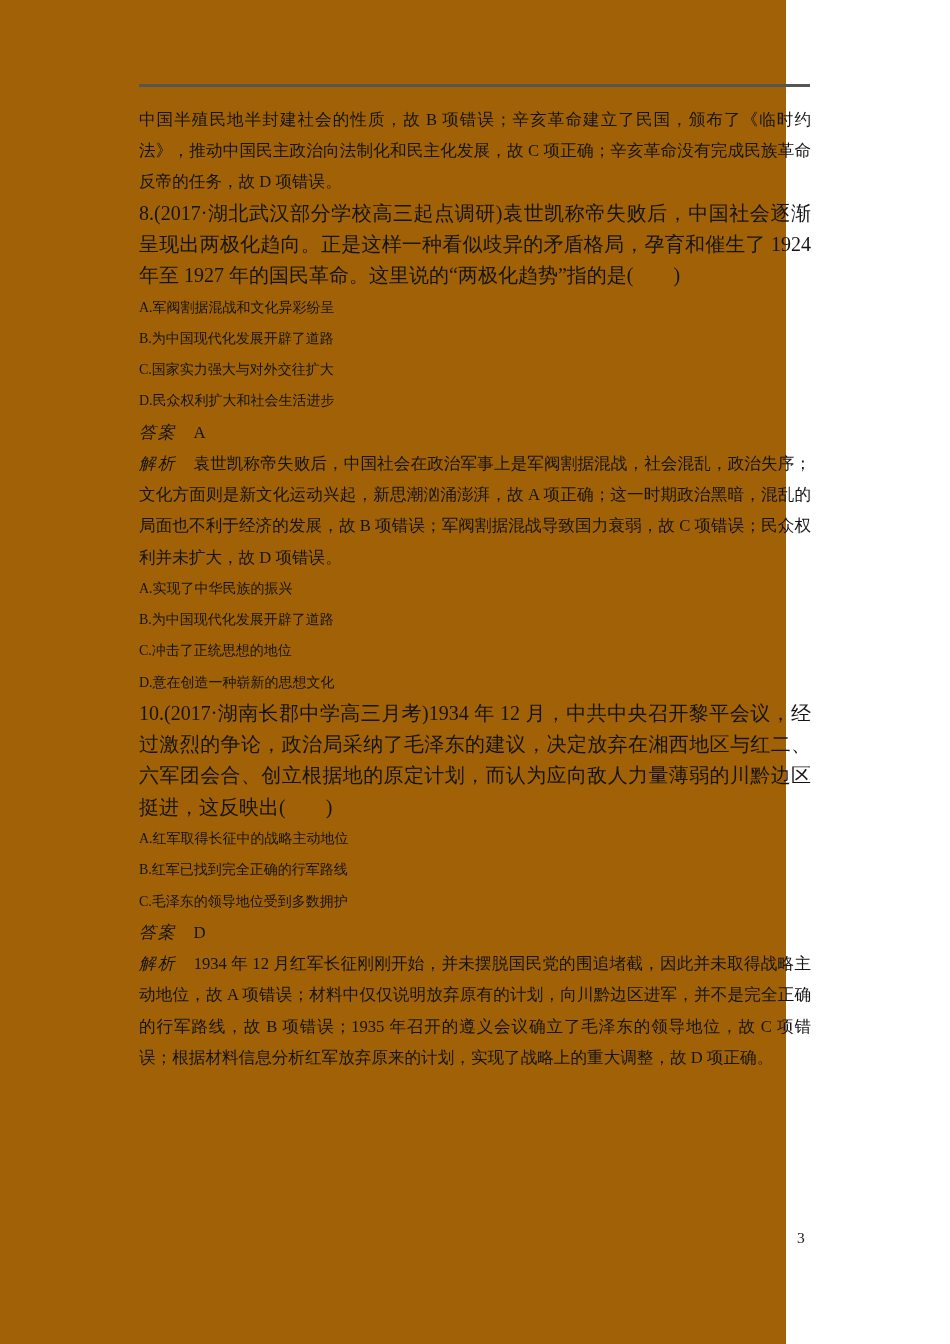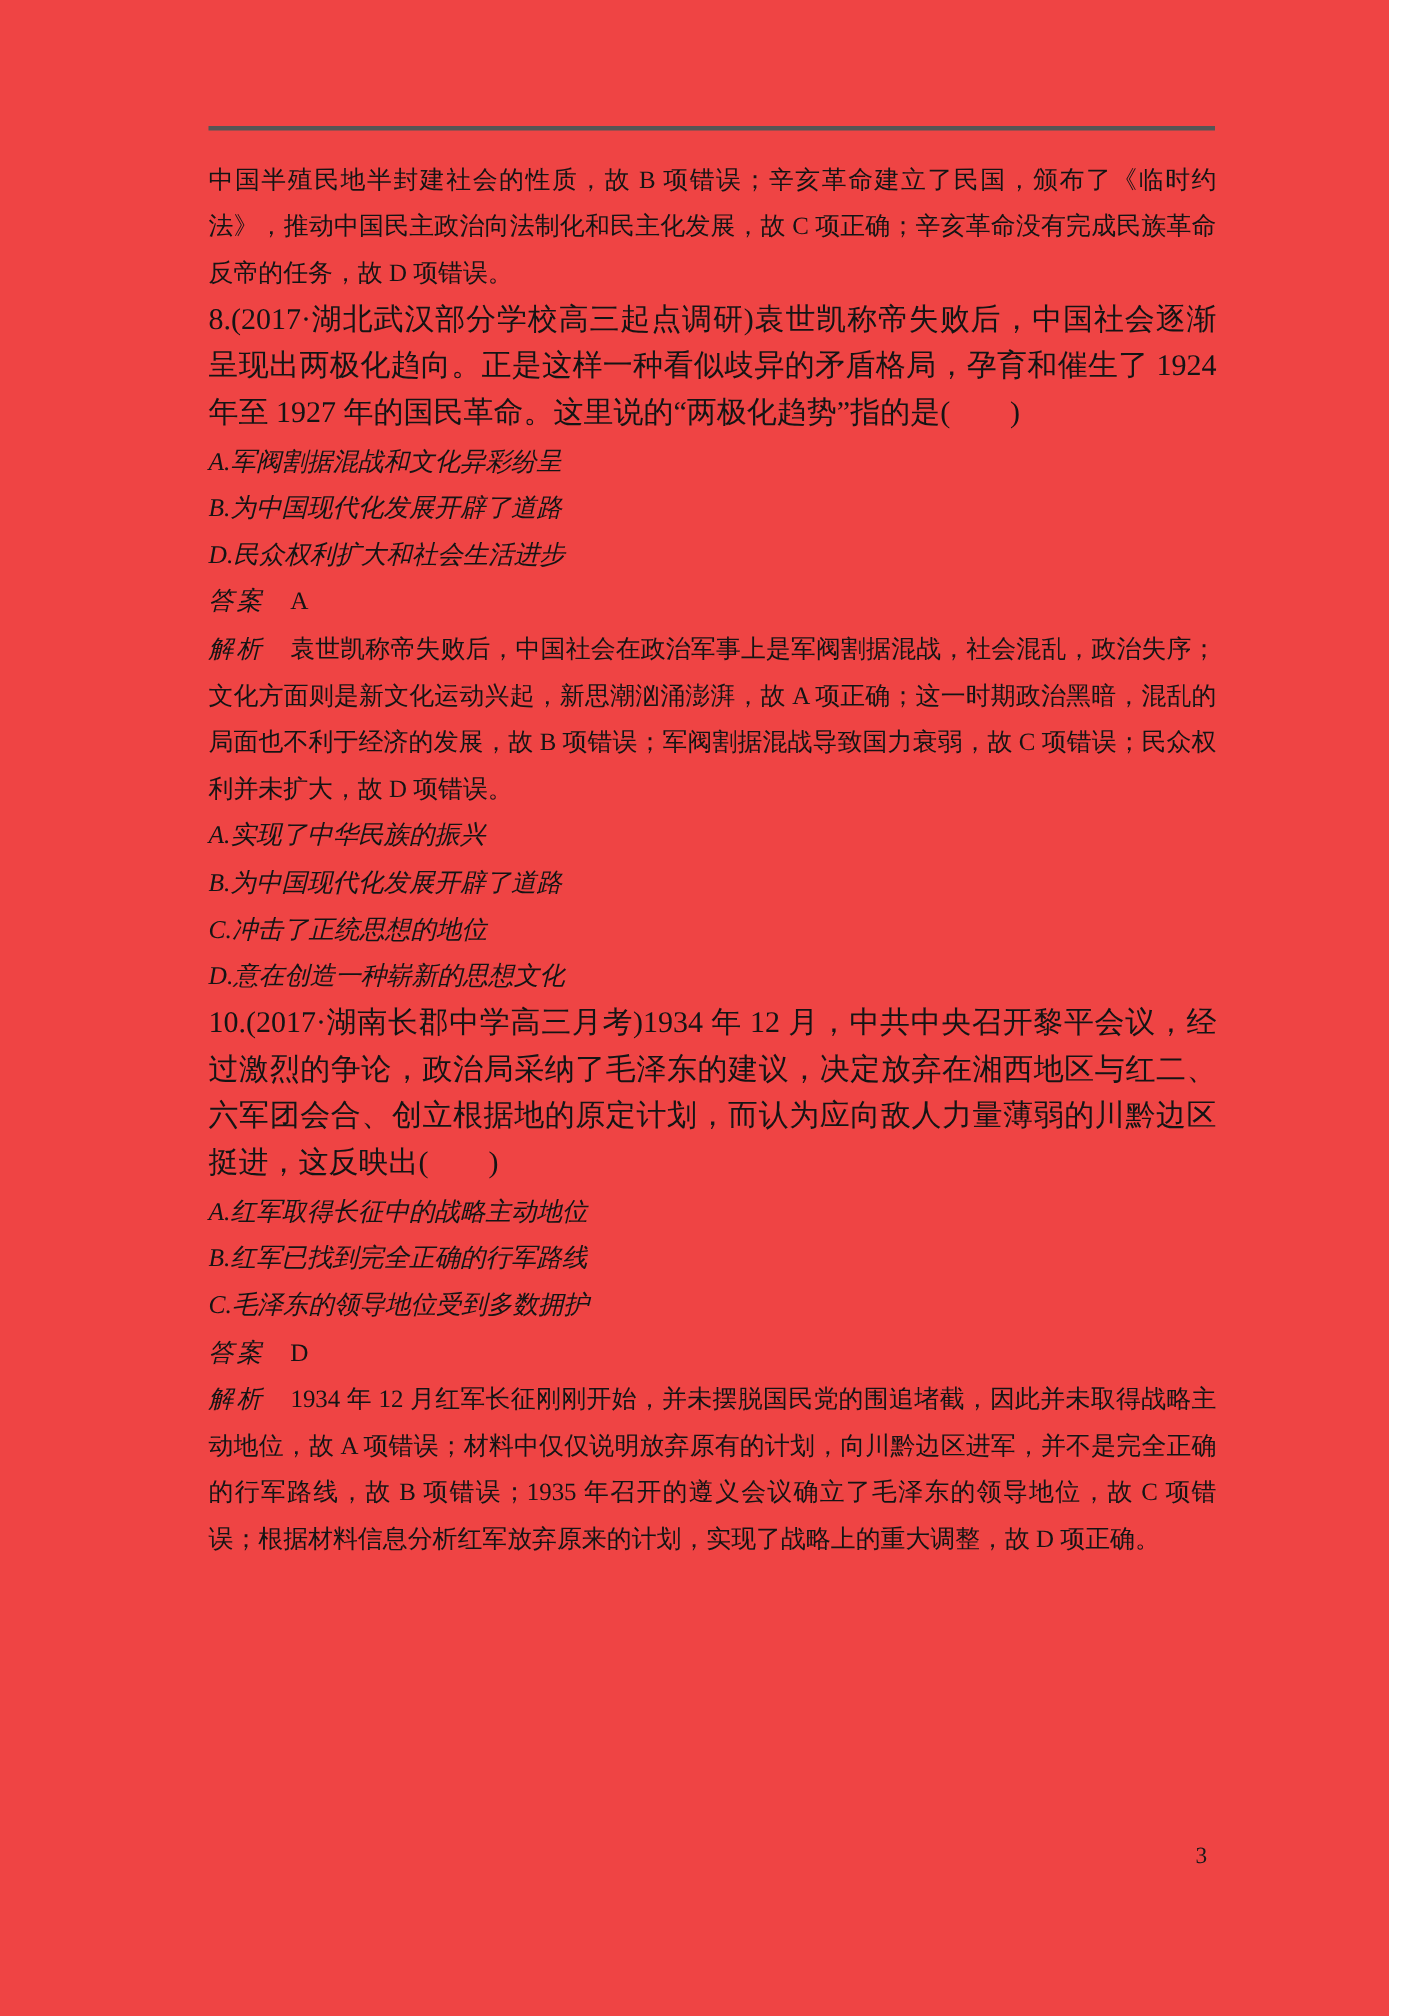--- a/index.html
+++ b/index.html
@@ -14,23 +14,23 @@
     position: relative;
     font-family: "Liberation Serif", "DejaVu Serif", serif;
     color: #1a1a1a;
     overflow: hidden;
   }
 
   #page {
     position: absolute;
     left: 0;
     top: 0;
-    width: 926px;
+    width: 786px;
     height: 1344px;
-    background: #ef4444;
+    background: #a16207;
   }
 
   
   #header-rule {
     position: absolute;
     left: 139px;
     top: 84px;
     width: 671px;
     height: 3px;
     background: #555555;
@@ -67,23 +67,22 @@
 
   .lbl {
     letter-spacing: 2px;
     font-style: italic;
   }
   .gap-md { display: inline-block; width: 17px; }
 
   
   .para.option {
     text-align: left;
-    font-size: 17px;
+    font-size: 14px;
     line-height: 31.3px;
-    font-style: italic;
   }
 
   
   #page-number {
     position: absolute;
     left: 797px;
     top: 1228px;
     width: 30px;
     font-size: 15.5px;
     line-height: 20px;
@@ -99,20 +98,21 @@
   <div id="header-rule"></div>
 
   <div id="content">
 
     <p class="para expl">中国半殖民地半封建社会的性质，故 B 项错误；辛亥革命建立了民国，颁布了《临时约法》，推动中国民主政治向法制化和民主化发展，故 C 项正确；辛亥革命没有完成民族革命反帝的任务，故 D 项错误。</p>
 
     <p class="para"><span>8.</span><span>(2017·湖北武汉部分学校高三起点调研)</span><span>袁世凯称帝失败后，中国社会逐渐呈现出两极化趋向。正是这样一种看似歧异的矛盾格局，孕育和催生了 1924 年至 1927 年的国民革命。这里说的“两极化趋势”指的是(　　)</span></p>
 
     <p class="para option">A.军阀割据混战和文化异彩纷呈</p>
     <p class="para option">B.为中国现代化发展开辟了道路</p>
+    <p class="para option">C.国家实力强大与对外交往扩大</p>
     <p class="para option">D.民众权利扩大和社会生活进步</p>
 
     <p class="para answer"><span class="lbl">答案</span><span class="gap-md"></span><span>A</span></p>
 
     <p class="para expl"><span class="lbl">解析</span><span class="gap-md"></span><span>袁世凯称帝失败后，中国社会在政治军事上是军阀割据混战，社会混乱，政治失序；文化方面则是新文化运动兴起，新思潮汹涌澎湃，故 A 项正确；这一时期政治黑暗，混乱的局面也不利于经济的发展，故 B 项错误；军阀割据混战导致国力衰弱，故 C 项错误；民众权利并未扩大，故 D 项错误。</span></p>
 
 
     <p class="para option">A.实现了中华民族的振兴</p>
     <p class="para option">B.为中国现代化发展开辟了道路</p>
     <p class="para option">C.冲击了正统思想的地位</p>

